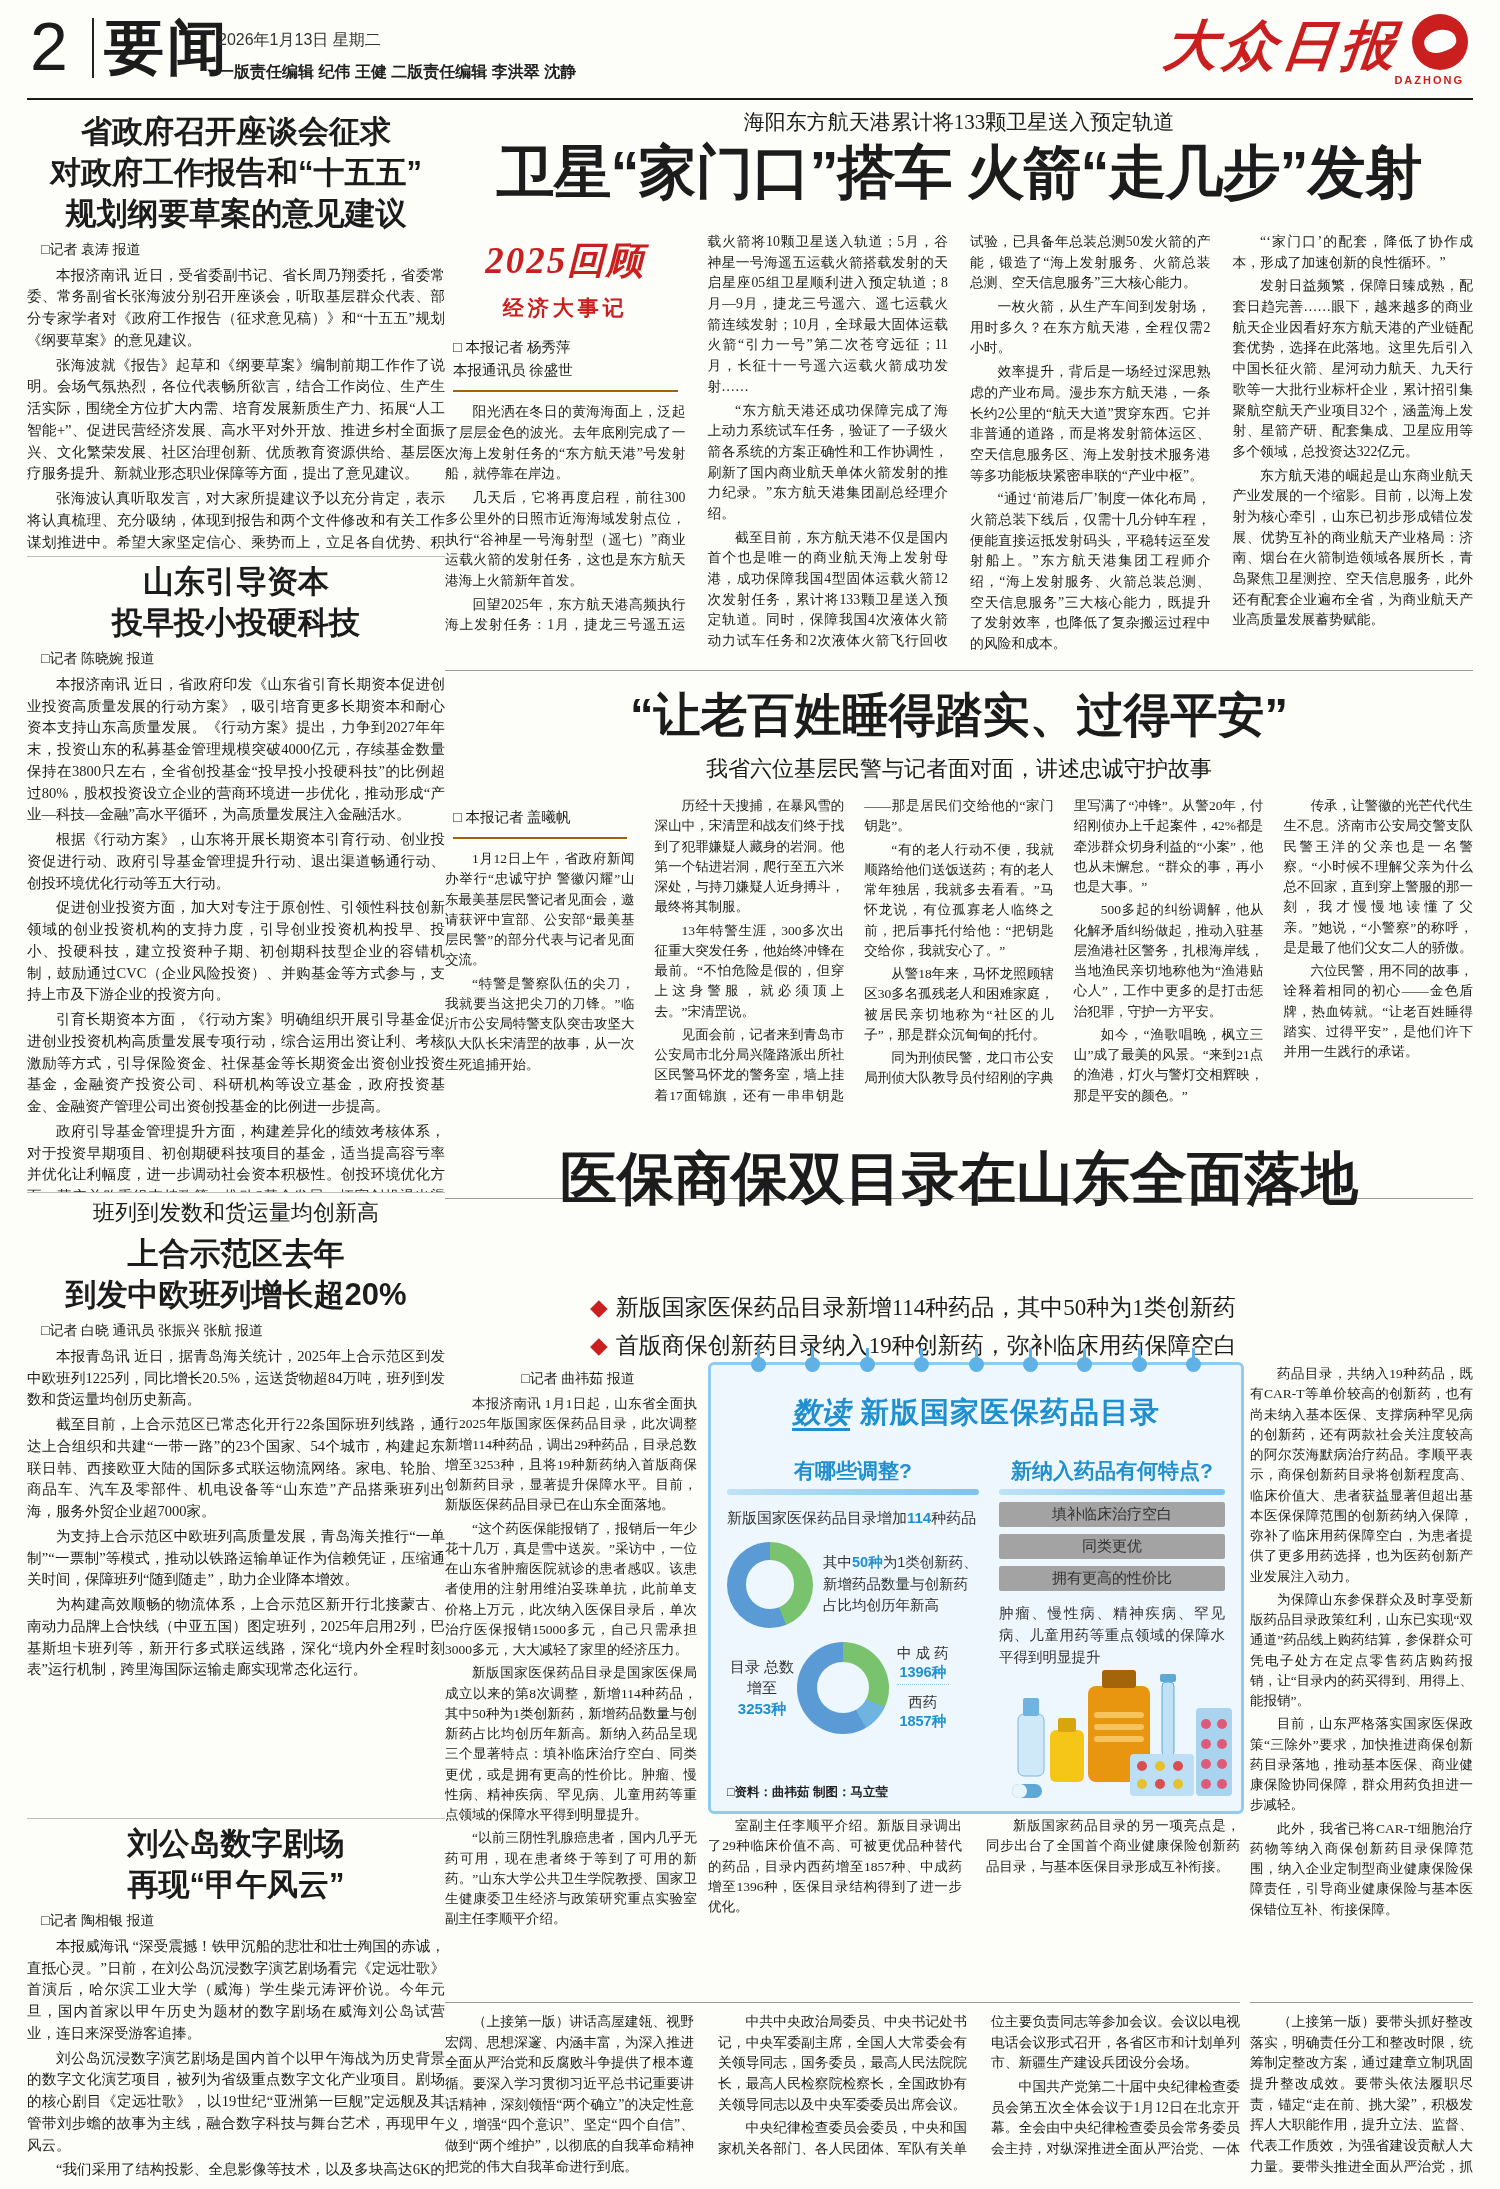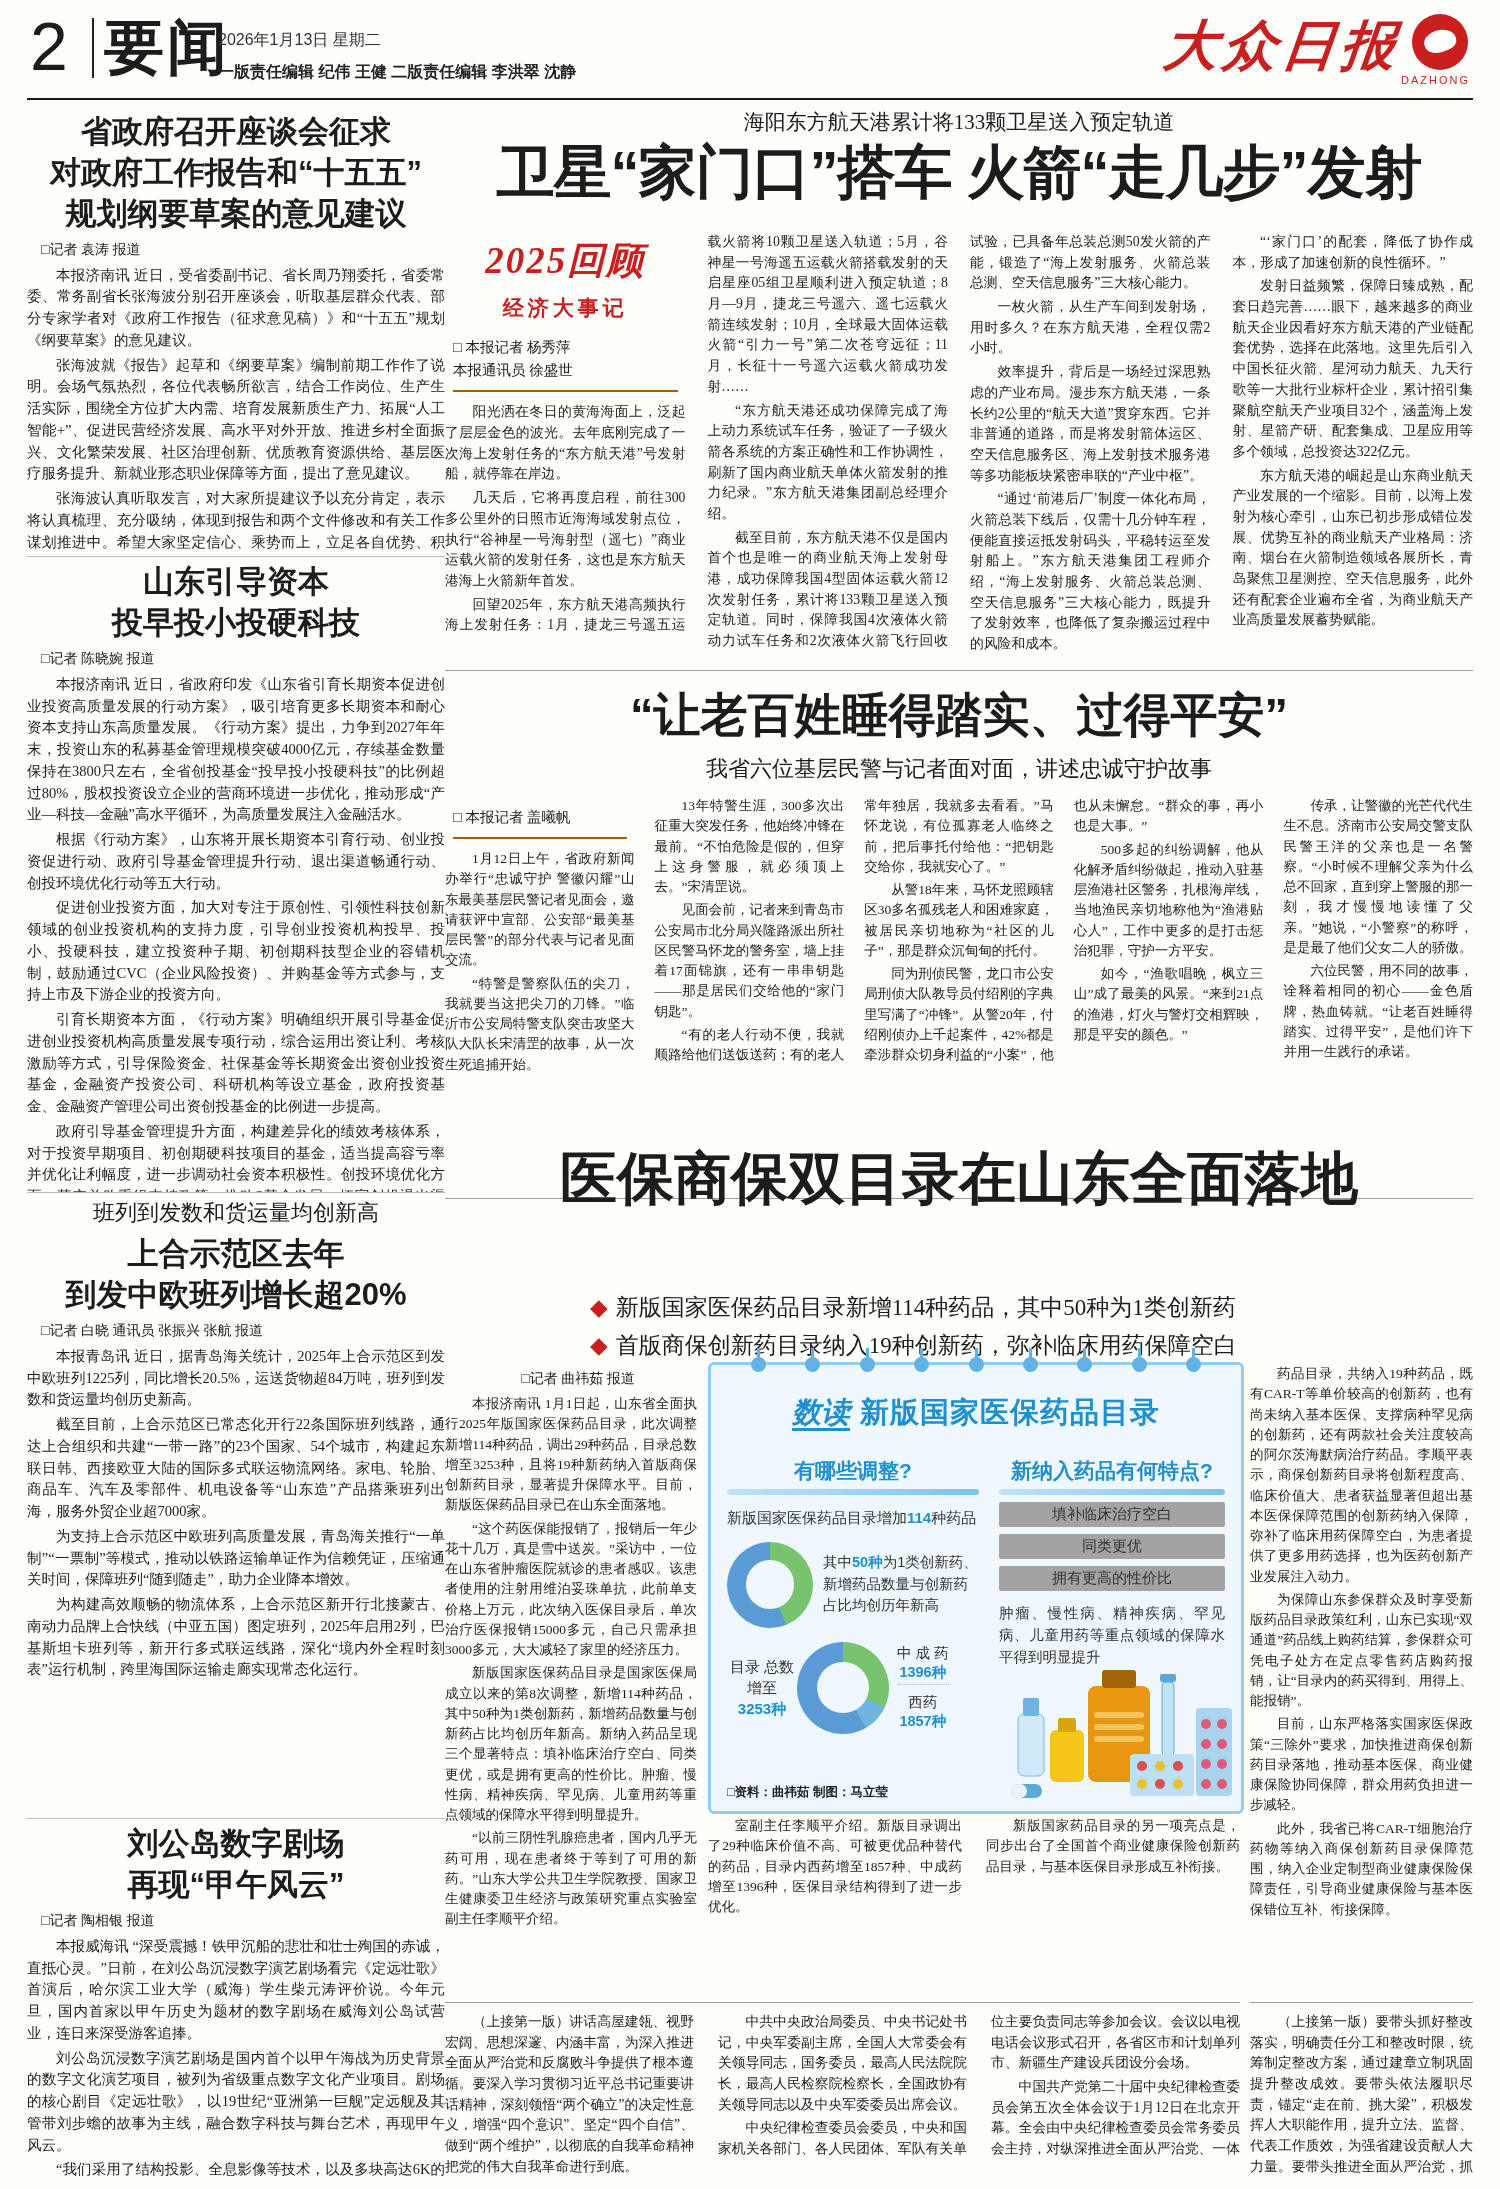--- a/index.html
+++ b/index.html
@@ -12,21 +12,21 @@
   .hdr-bar{position:absolute;left:92px;top:18px;width:2px;height:60px;background:#222;}
   .hdr-section{position:absolute;left:104px;top:8px;font-size:60px;font-weight:900;letter-spacing:3px;
            font-family:"Liberation Sans",sans-serif;}
   .hdr-date{position:absolute;left:218px;top:30px;font-size:16px;color:#333;}
   .hdr-editors{position:absolute;left:218px;top:62px;font-size:16px;font-weight:bold;color:#222;}
   .masthead{position:absolute;right:100px;top:10px;color:#c9201f;font-size:54px;font-weight:900;
             font-style:italic;letter-spacing:5px;transform:skewX(-6deg);}
   .masthead-seal{position:absolute;right:32px;top:14px;width:56px;height:56px;border-radius:50%;background:#c9201f;}
   .masthead-seal::after{content:"";position:absolute;left:12px;top:16px;width:32px;height:22px;
             border-radius:50% 60% 40% 50%;background:#fff;transform:rotate(-18deg);}
-  .masthead-sub{position:absolute;right:30px;top:74px;color:#c9201f;font-size:11px;font-weight:normal;
+  .masthead-sub{position:absolute;right:36px;top:74px;color:#c9201f;font-size:11px;font-weight:bold;
             letter-spacing:2px;font-family:"Liberation Sans",sans-serif;}
   .hdr-rule{position:absolute;left:27px;width:1446px;top:98px;height:2px;background:#1a1a1a;}
   
   .rule{position:absolute;height:1px;background:#9a9a9a;}
   p{margin:0 0 3px 0;text-indent:2em;text-align:justify;line-height:1.5;}
   .hline{text-align:center;font-weight:900;font-family:"Liberation Sans",sans-serif;line-height:1.32;}
   .byline{font-size:14px;color:#222;margin:6px 0 6px 0;text-indent:1em;}
   .kicker{text-align:center;font-weight:500;}
   
   .rail{position:absolute;left:27px;width:418px;overflow:hidden;}
@@ -192,20 +192,21 @@
   <div class="rule" style="left:445px;width:1028px;top:670px"></div>
 
   <div class="main" id="featSub">我省六位基层民警与记者面对面，讲述忠诚守护故事</div>
   <div class="main hline" id="featHead">“让老百姓睡得踏实、过得平安”</div>
   <div class="main" id="featBody">
     <div class="byline-box">
       <div>□  本报记者  盖曦帆</div>
     </div>
   <p>1月12日上午，省政府新闻办举行“忠诚守护 警徽闪耀”山东最美基层民警记者见面会，邀请获评中宣部、公安部“最美基层民警”的部分代表与记者见面交流。</p>
       <p>“特警是警察队伍的尖刀，我就要当这把尖刀的刀锋。”临沂市公安局特警支队突击攻坚大队大队长宋清罡的故事，从一次生死追捕开始。</p>
+      <p>历经十天搜捕，在暴风雪的深山中，宋清罡和战友们终于找到了犯罪嫌疑人藏身的岩洞。他第一个钻进岩洞，爬行至五六米深处，与持刀嫌疑人近身搏斗，最终将其制服。</p>
       <p>13年特警生涯，300多次出征重大突发任务，他始终冲锋在最前。“不怕危险是假的，但穿上这身警服，就必须顶上去。”宋清罡说。</p>
       <p>见面会前，记者来到青岛市公安局市北分局兴隆路派出所社区民警马怀龙的警务室，墙上挂着17面锦旗，还有一串串钥匙——那是居民们交给他的“家门钥匙”。</p>
       <p>“有的老人行动不便，我就顺路给他们送饭送药；有的老人常年独居，我就多去看看。”马怀龙说，有位孤寡老人临终之前，把后事托付给他：“把钥匙交给你，我就安心了。”</p>
       <p>从警18年来，马怀龙照顾辖区30多名孤残老人和困难家庭，被居民亲切地称为“社区的儿子”，那是群众沉甸甸的托付。</p>
       <p>同为刑侦民警，龙口市公安局刑侦大队教导员付绍刚的字典里写满了“冲锋”。从警20年，付绍刚侦办上千起案件，42%都是牵涉群众切身利益的“小案”，他也从未懈怠。“群众的事，再小也是大事。”</p>
       <p>500多起的纠纷调解，他从化解矛盾纠纷做起，推动入驻基层渔港社区警务，扎根海岸线，当地渔民亲切地称他为“渔港贴心人”，工作中更多的是打击惩治犯罪，守护一方平安。</p>
       <p>如今，“渔歌唱晚，枫立三山”成了最美的风景。“来到21点的渔港，灯火与警灯交相辉映，那是平安的颜色。”</p>
       <p>传承，让警徽的光芒代代生生不息。济南市公安局交警支队民警王洋的父亲也是一名警察。“小时候不理解父亲为什么总不回家，直到穿上警服的那一刻，我才慢慢地读懂了父亲。”她说，“小警察”的称呼，是是最了他们父女二人的骄傲。</p>
       <p>六位民警，用不同的故事，诠释着相同的初心——金色盾牌，热血铸就。“让老百姓睡得踏实、过得平安”，是他们许下并用一生践行的承诺。</p>
     </div>

